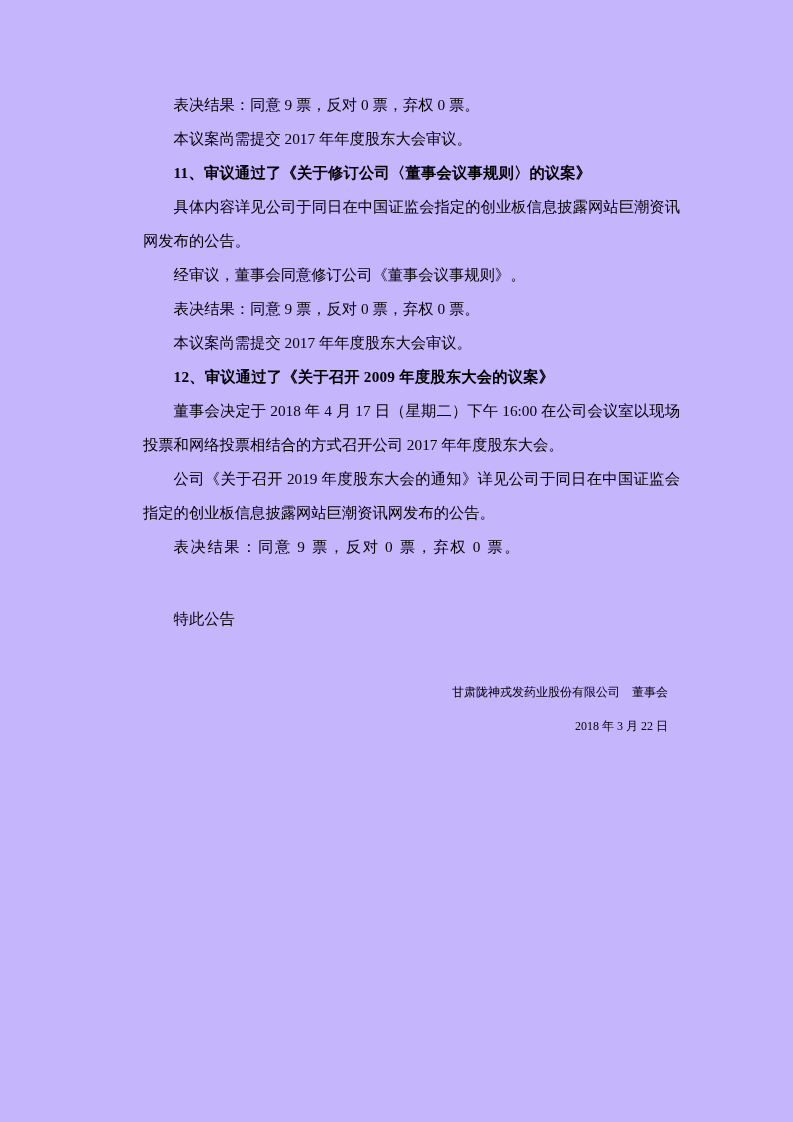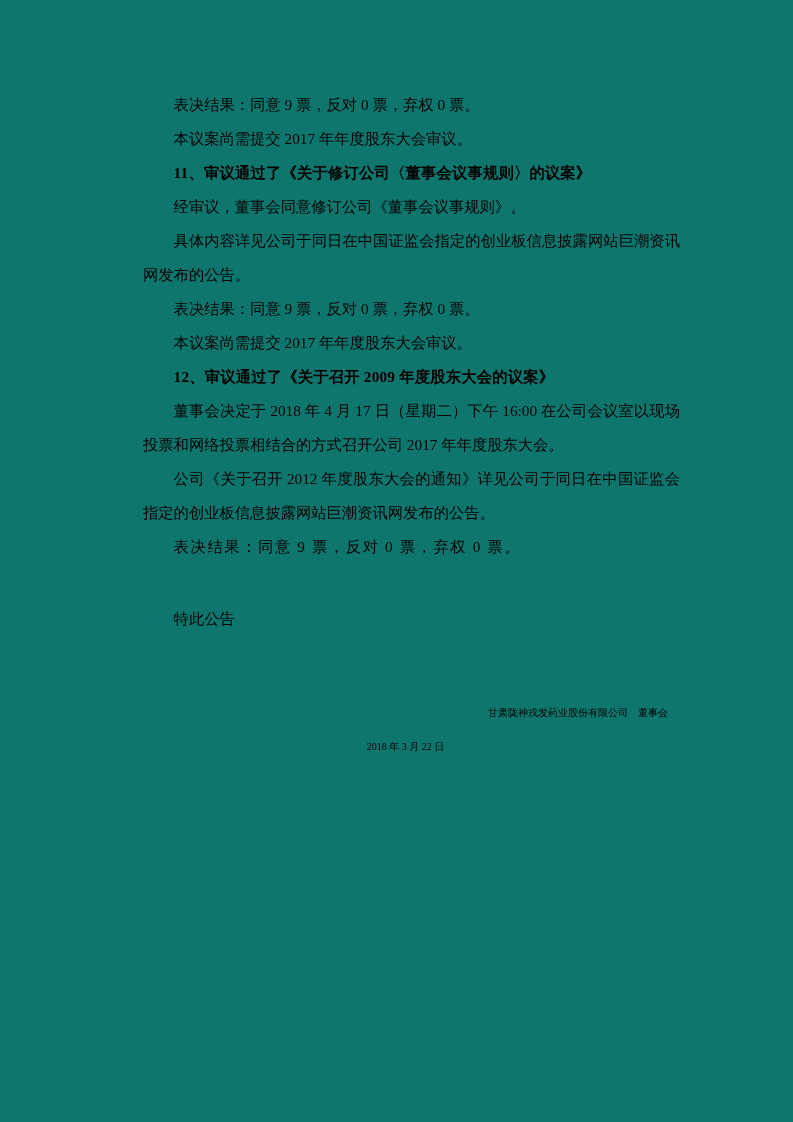--- a/index.html
+++ b/index.html
@@ -12,81 +12,80 @@
     height: 1122px;
     font-family: "Liberation Serif", "DejaVu Serif", serif;
     color: #000000;
   }
   .page {
     position: relative;
     width: 793px;
     height: 1122px;
     box-sizing: border-box;
     padding: 88px 113px 0 143px;
-    background: #0f766e;
+    background: #c4b5fd;
   }
   .doc-body {
     font-size: 15.3px;
     line-height: 34px;
   }
   p {
     margin: 0;
     text-align: justify;
     text-justify: inter-ideograph;
   }
   .para {
     text-indent: 2em;
   }
   .heading {
     font-weight: bold;
     text-indent: 2em;
     letter-spacing: 0.2px;
   }
   .spacer-large { height: 38px; }
   .sign-block {
-    margin-top: 22px;
-    font-size: 10px;
+    margin-top: 1px;
+    font-size: 12px;
     line-height: 34px;
   }
   .sign-line {
     text-align: right;
     padding-right: 12px;
   }
   .sign-line.company {
     padding-right: 12px;
   }
   .sign-line.date {
     padding-right: 12px;
-    text-align: center;
   }
   .wide-space {
     letter-spacing: 1.6px;
   }
 </style>
 </head>
 <body>
 
 <div class="page">
   <div class="doc-body">
 
     <p class="para">表决结果：同意 9 票，反对 0 票，弃权 0 票。</p>
     <p class="para">本议案尚需提交 2017 年年度股东大会审议。</p>
 
     <p class="heading">11、审议通过了《关于修订公司〈董事会议事规则〉的议案》</p>
 
+    <p class="para">具体内容详见公司于同日在中国证监会指定的创业板信息披露网站巨潮资讯网发布的公告。</p>
     <p class="para">经审议，董事会同意修订公司《董事会议事规则》。</p>
-    <p class="para">具体内容详见公司于同日在中国证监会指定的创业板信息披露网站巨潮资讯网发布的公告。</p>
 
     <p class="para">表决结果：同意 9 票，反对 0 票，弃权 0 票。</p>
     <p class="para">本议案尚需提交 2017 年年度股东大会审议。</p>
 
     <p class="heading">12、审议通过了《关于召开 2009 年度股东大会的议案》</p>
 
     <p class="para">董事会决定于 2018 年 4 月 17 日（星期二）下午 16:00 在公司会议室以现场投票和网络投票相结合的方式召开公司 2017 年年度股东大会。</p>
-    <p class="para">公司《关于召开 2012 年度股东大会的通知》详见公司于同日在中国证监会指定的创业板信息披露网站巨潮资讯网发布的公告。</p>
+    <p class="para">公司《关于召开 2019 年度股东大会的通知》详见公司于同日在中国证监会指定的创业板信息披露网站巨潮资讯网发布的公告。</p>
 
     <p class="para wide-space">表决结果：同意 9 票，反对 0 票，弃权 0 票。</p>
 
     <div class="spacer-large"></div>
 
     <p class="para">特此公告</p>
 
     <div class="spacer-large"></div>
 
     <div class="sign-block">

